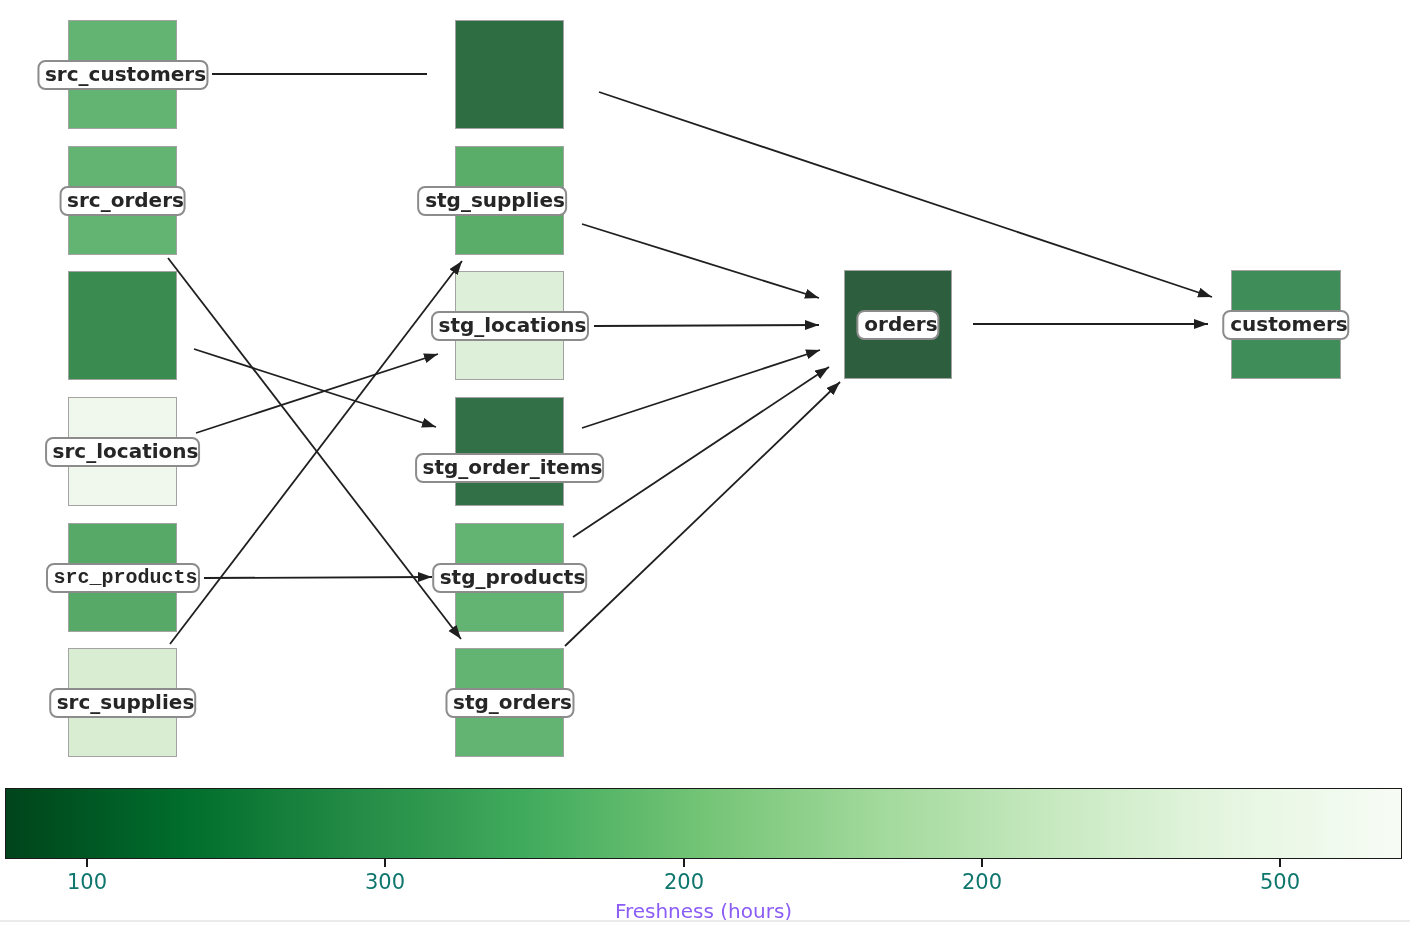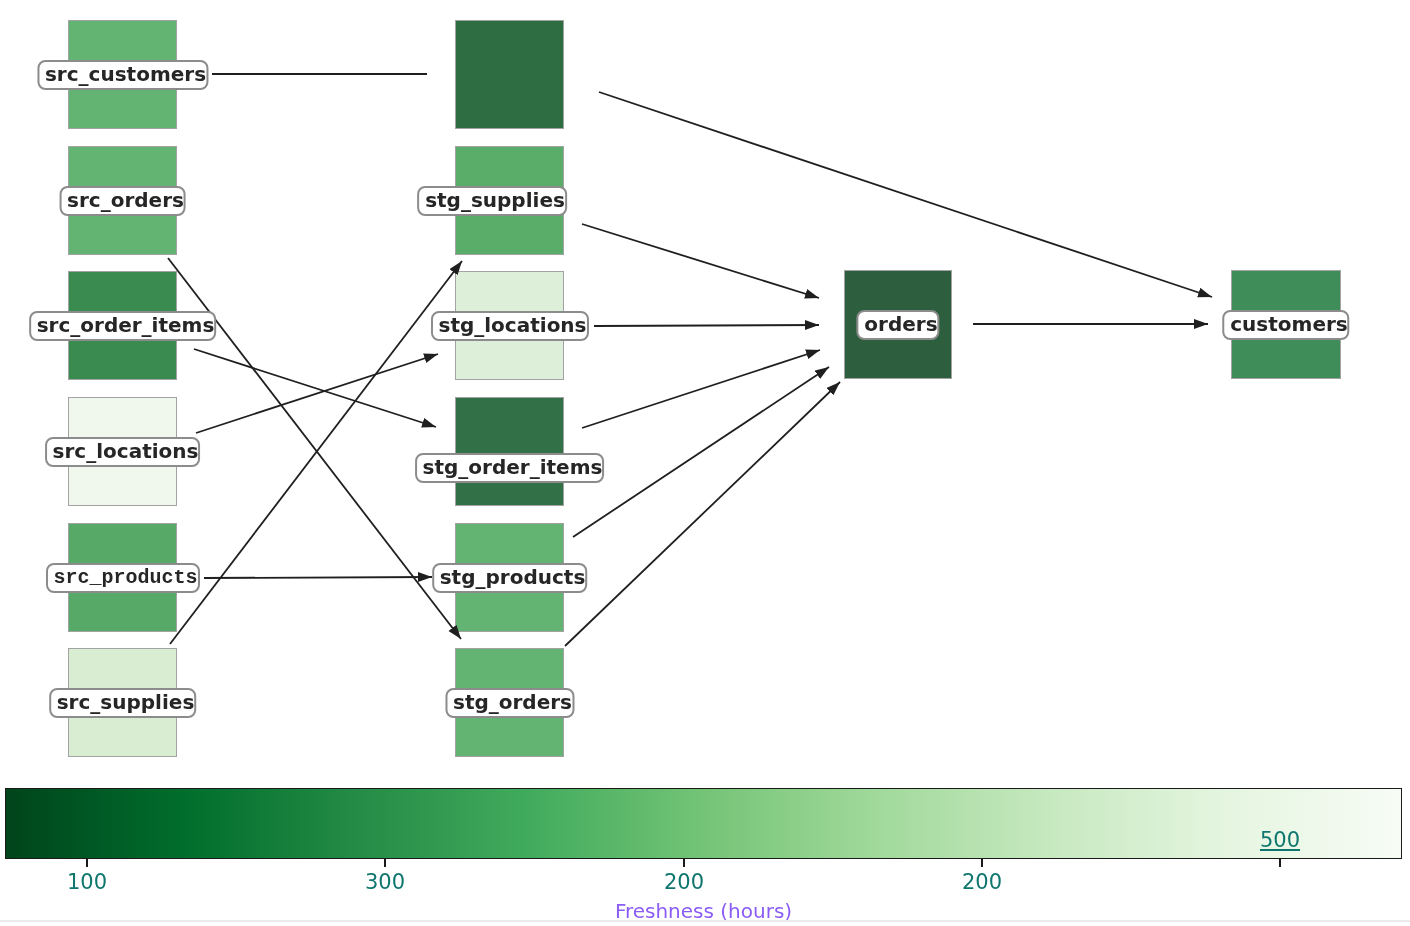--- a/index.html
+++ b/index.html
@@ -74,21 +74,20 @@
       <line x1="582" y1="224" x2="819" y2="298" marker-end="url(#arrowhead)"></line>
       <line x1="594" y1="326" x2="819" y2="325" marker-end="url(#arrowhead)"></line>
       <line x1="582" y1="428" x2="820" y2="350" marker-end="url(#arrowhead)"></line>
       <line x1="573" y1="537" x2="829" y2="367" marker-end="url(#arrowhead)"></line>
       <line x1="565" y1="646" x2="840" y2="382" marker-end="url(#arrowhead)"></line>
       <line x1="973" y1="324" x2="1208" y2="324" marker-end="url(#arrowhead)"></line>
     </svg>
   <div id="label-layer" class="layer">
       <div class="node-label" style="left: 122.5px; top: 74.5px;">src_customers</div>
       <div class="node-label" style="left: 122.5px; top: 200.5px;">src_orders</div>
-      <div class="node-label" style="left: 122.5px; top: 325.5px;">src_order_items</div>
       <div class="node-label" style="left: 122.5px; top: 451.5px;">src_locations</div>
       <div class="node-label" style="left: 122.5px; top: 577.5px; font-family: Liberation Mono, monospace;">src_products</div>
       <div class="node-label" style="left: 122.5px; top: 702.5px;">src_supplies</div>
       <div class="node-label" style="left: 480px; top: 200.5px; margin-left: 12px;">stg_supplies</div>
       <div class="node-label" style="left: 509.5px; top: 325.5px;">stg_locations</div>
       <div class="node-label" style="left: 509.5px; top: 451.5px; margin-top: 16px;">stg_order_items</div>
       <div class="node-label" style="left: 509.5px; top: 577.5px;">stg_products</div>
       <div class="node-label" style="left: 509.5px; top: 702.5px;">stg_orders</div>
       <div class="node-label" style="left: 898px; top: 324.5px;">orders</div>
       <div class="node-label" style="left: 1286px; top: 324.5px;">customers</div>
@@ -98,18 +97,18 @@
   <div id="cbar-ticks">
       <div class="cbar-tick" style="left: 87px; top: 859px;"></div>
       <div class="cbar-ticklabel" style="left: 87px; top: 870px;">100</div>
       <div class="cbar-tick" style="left: 385px; top: 859px;"></div>
       <div class="cbar-ticklabel" style="left: 385px; top: 870px;">300</div>
       <div class="cbar-tick" style="left: 684px; top: 859px;"></div>
       <div class="cbar-ticklabel" style="left: 684px; top: 870px;">200</div>
       <div class="cbar-tick" style="left: 982px; top: 859px;"></div>
       <div class="cbar-ticklabel" style="left: 982px; top: 870px;">200</div>
       <div class="cbar-tick" style="left: 1280px; top: 859px;"></div>
-      <div class="cbar-ticklabel" style="left: 1280px; top: 828px; text-decoration: underline;">500</div>
+      <div class="cbar-ticklabel" style="left: 1280px; top: 870px;">500</div>
     </div>
   <div id="cbar-axislabel" class="cbar-axislabel" style="left: 703.5px; top: 899px;">Freshness (hours)</div>
 
   <div class="bottom-hairline"></div>
 </div>
 
 </body></html>

